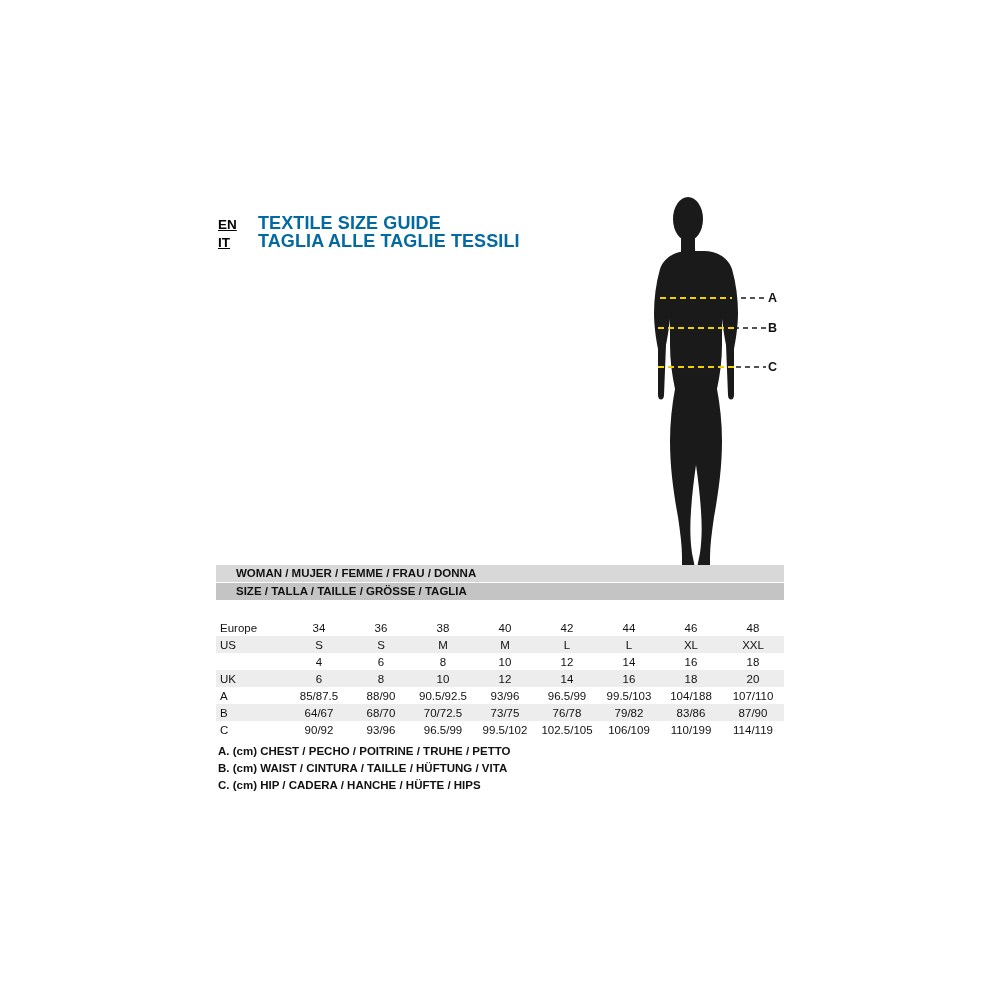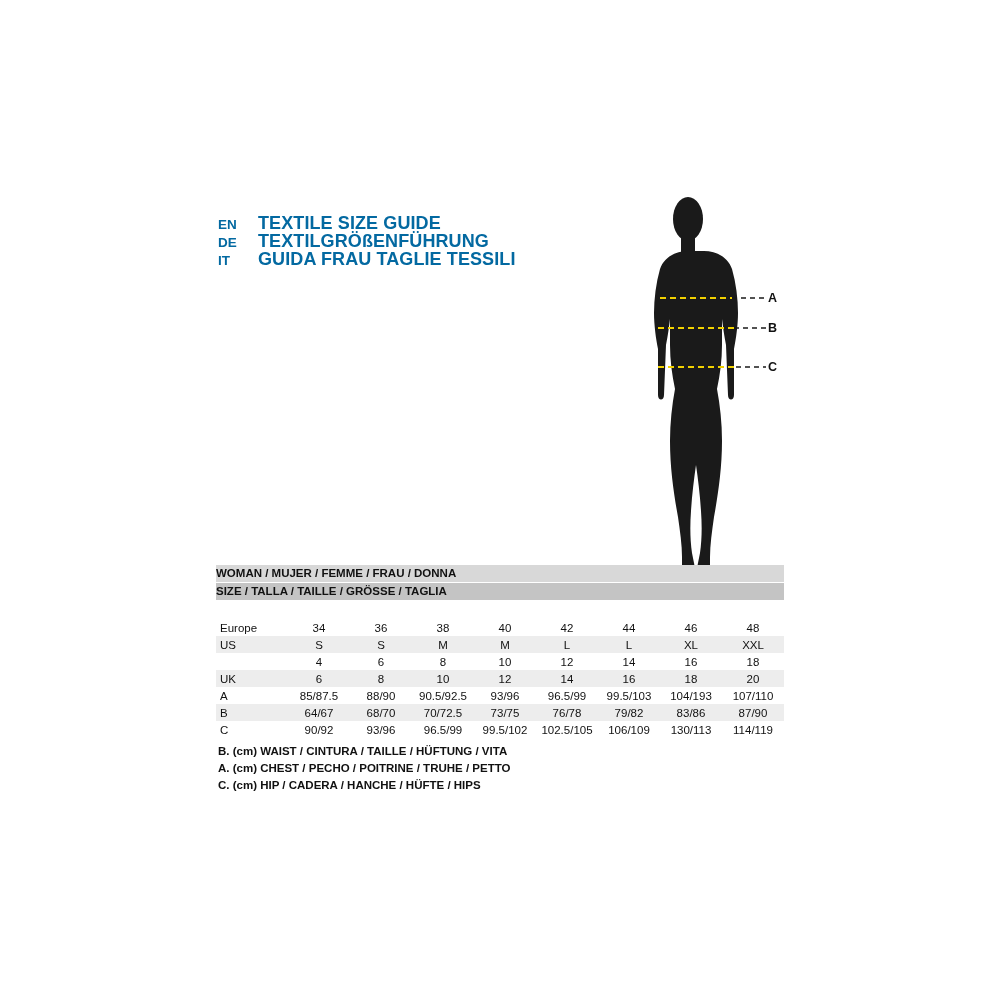--- a/index.html
+++ b/index.html
@@ -26,22 +26,23 @@
   .title-row {
     display: flex;
     align-items: baseline;
     height: 18px;
     line-height: 18px;
   }
   .title-code {
     width: 40px;
     font-size: 13.5px;
     font-weight: bold;
-    color: #0369a1;
+    color: #000000;
     letter-spacing: 0px;
+    text-decoration: underline;
   }
   .title-text {
     font-size: 18px;
     font-weight: bold;
     color: #0369a1;
     letter-spacing: 0.1px;
   }
 
   
   #figure-block {
@@ -69,21 +70,21 @@
     left: 216px;
     top: 565px;
     width: 568px;
   }
   .band {
     font-size: 11.5px;
     font-weight: bold;
     color: #111;
     height: 17px;
     line-height: 17px;
-    padding-left: 0;
+    padding-left: 20px;
     box-sizing: border-box;
   }
   .band-woman { background: #d8d8d8; }
   .band-size  { background: #c4c4c4; margin-top: 1px; }
 
   table {
     border-collapse: collapse;
     width: 568px;
     margin-top: 19px;
     table-layout: fixed;
@@ -120,26 +121,22 @@
 </style>
 </head>
 <body>
 
 <div id="title-block">
   <div class="title-row">
     <span class="title-code">EN</span>
     <span class="title-text">TEXTILE SIZE GUIDE</span>
   </div>
   <div class="title-row">
-    <span class="title-code">DE</span>
-    <span class="title-text">TEXTILGRÖßENFÜHRUNG</span>
-  </div>
-  <div class="title-row">
     <span class="title-code">IT</span>
-    <span class="title-text">GUIDA FRAU TAGLIE TESSILI</span>
+    <span class="title-text">TAGLIA ALLE TAGLIE TESSILI</span>
   </div>
 </div>
 
 <div id="figure-block">
   <svg id="figure-svg" width="220" height="390" viewBox="0 0 220 390">
 
     <g fill="#1a1a1a">
 
       <ellipse cx="68" cy="24" rx="15" ry="22"></ellipse>
 
@@ -250,21 +247,21 @@
       <td>20</td>
     </tr>
     <tr class="plain">
       <td class="rowhead">A</td>
       <td>85/87.5</td>
       <td>88/90</td>
       <td>90.5/92.5</td>
       <td>93/96</td>
       <td>96.5/99</td>
       <td>99.5/103</td>
-      <td>104/193</td>
+      <td>104/188</td>
       <td>107/110</td>
     </tr>
     <tr class="shade">
       <td class="rowhead">B</td>
       <td>64/67</td>
       <td>68/70</td>
       <td>70/72.5</td>
       <td>73/75</td>
       <td>76/78</td>
       <td>79/82</td>
@@ -272,24 +269,24 @@
       <td>87/90</td>
     </tr>
     <tr class="plain">
       <td class="rowhead">C</td>
       <td>90/92</td>
       <td>93/96</td>
       <td>96.5/99</td>
       <td>99.5/102</td>
       <td>102.5/105</td>
       <td>106/109</td>
-      <td>130/113</td>
+      <td>110/199</td>
       <td>114/119</td>
     </tr>
   </tbody>
     </table>
 </div>
 
 <div id="legend-block">
+  <div class="legend-row">A. (cm) CHEST / PECHO / POITRINE / TRUHE / PETTO</div>
   <div class="legend-row">B. (cm) WAIST / CINTURA / TAILLE / HÜFTUNG / VITA</div>
-  <div class="legend-row">A. (cm) CHEST / PECHO / POITRINE / TRUHE / PETTO</div>
   <div class="legend-row">C. (cm) HIP / CADERA / HANCHE / HÜFTE / HIPS</div>
 </div>
 
 </body></html>

